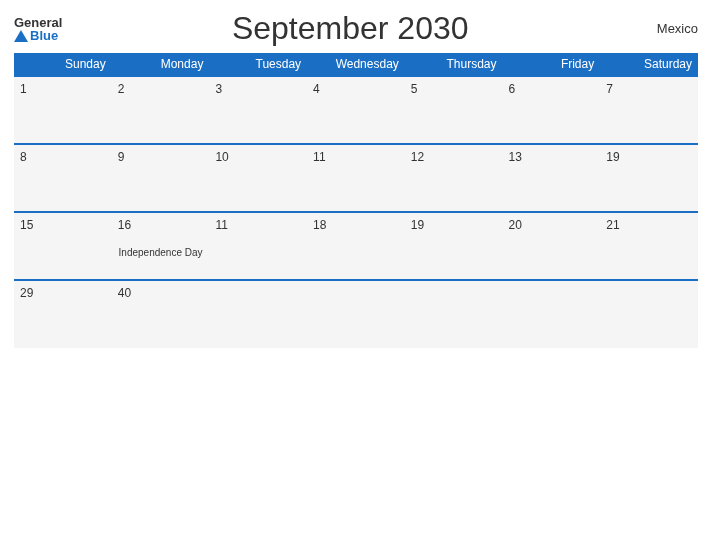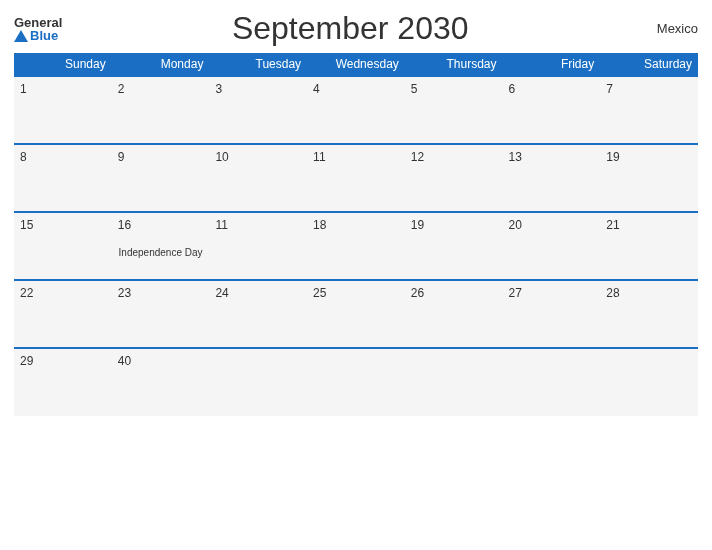--- a/index.html
+++ b/index.html
@@ -198,43 +198,20 @@
           <td>
             <span class="day-num">19</span>
           </td>
           <td>
             <span class="day-num">20</span>
           </td>
           <td>
             <span class="day-num">21</span>
           </td>
         </tr>
-        <tr>
-          <td>
-            <span class="day-num">22</span>
-          </td>
-          <td>
-            <span class="day-num">23</span>
-          </td>
-          <td>
-            <span class="day-num">24</span>
-          </td>
-          <td>
-            <span class="day-num">25</span>
-          </td>
-          <td>
-            <span class="day-num">26</span>
-          </td>
-          <td>
-            <span class="day-num">27</span>
-          </td>
-          <td>
-            <span class="day-num">28</span>
-          </td>
-        </tr>
         <tr class="last-row">
           <td>
             <span class="day-num">29</span>
           </td>
           <td>
             <span class="day-num">40</span>
           </td>
           <td></td>
           <td></td>
           <td></td>

